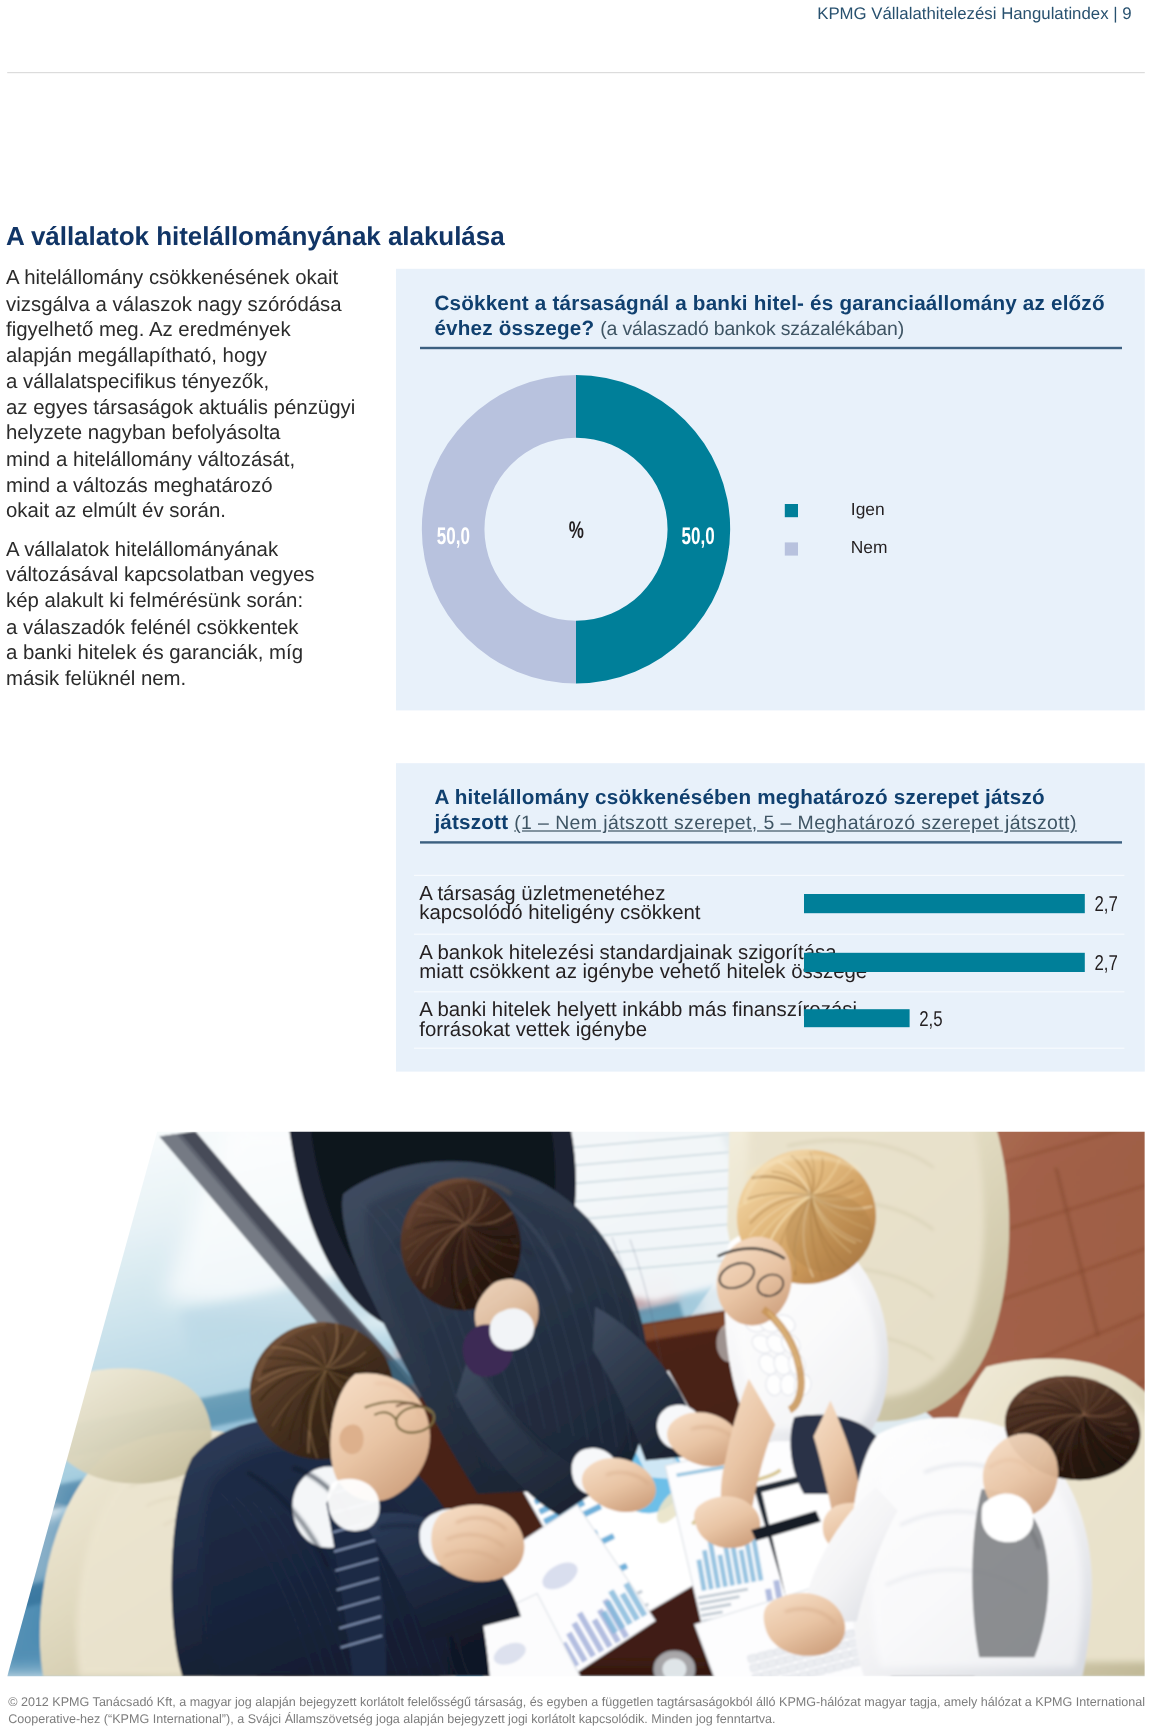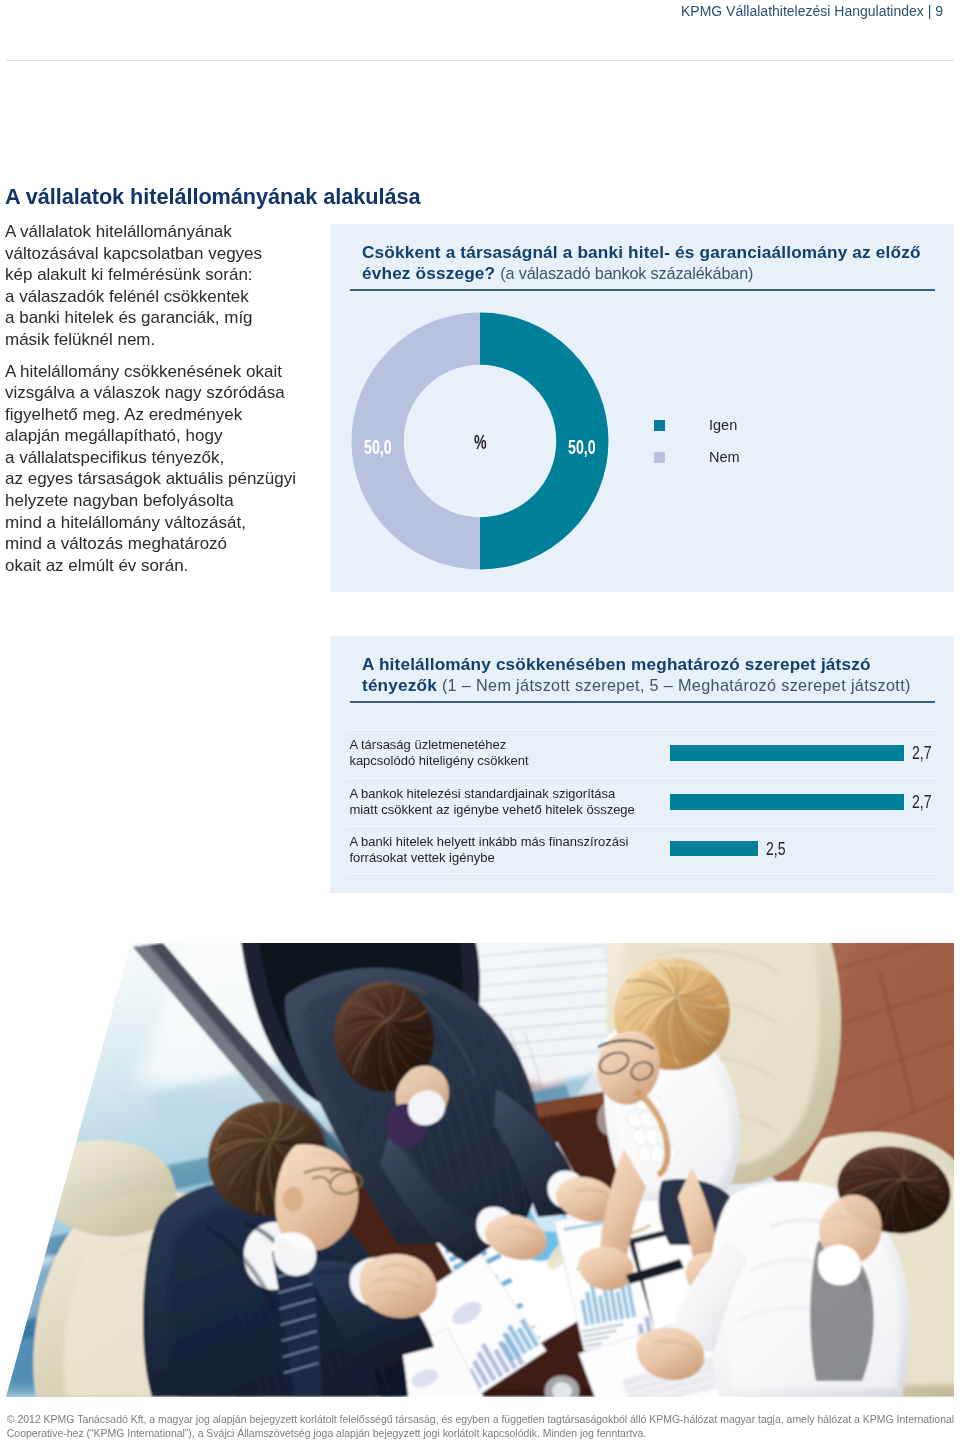--- a/index.html
+++ b/index.html
@@ -25,43 +25,43 @@
   .p-rule{position:absolute;left:20px;width:585px;height:1.6px;background:#3c6080;}
 
   
   .donut{position:absolute;}
   .dlabel{position:absolute;font-size:20px;font-weight:bold;white-space:nowrap;transform:scaleX(0.71);transform-origin:left center;}
   .legend{position:absolute;}
   .lgrow{display:flex;align-items:center;height:22px;gap:40px;}
   .lgsw{width:10.5px;height:11px;margin-right:4.5px;}
   .lgtx{font-size:14.5px;color:#231f20;}
   .brsep{position:absolute;left:15px;width:592px;height:1.6px;background:#f7fbfe;}
-  .blab{position:absolute;font-size:13px;line-height:16.3px;color:#231f20;}
+  .blab{position:absolute;font-size:17px;line-height:16.3px;color:#231f20;}
   .bbar{position:absolute;background:#007f99;}
   .bval{position:absolute;font-size:18px;color:#231f20;transform:scaleX(0.78);transform-origin:left top;}
 
   
   .photo{position:absolute;left:0;top:943px;width:954px;height:454px;}
 
   
   .foot{position:absolute;left:6.8px;top:1412.5px;width:954px;font-size:10.48px;line-height:14.2px;color:#7d7d7d;white-space:nowrap;}
 </style>
 </head>
 <body>
 
 <div class="page">
 
   <div class="hdr">KPMG Vállalathitelezési Hangulatindex | 9</div>
   <div class="hdr-rule"></div>
 
   <div class="title">A vállalatok hitelállományának alakulása</div>
 
   <div class="lcol">
+    <p>A hitelállomány csökkenésének okait<br>vizsgálva a válaszok nagy szóródása<br>figyelhető meg. Az eredmények<br>alapján megállapítható, hogy<br>a vállalatspecifikus tényezők,<br>az egyes társaságok aktuális pénzügyi<br>helyzete nagyban befolyásolta<br>mind a hitelállomány változását,<br>mind a változás meghatározó<br>okait az elmúlt év során.</p>
     <p>A vállalatok hitelállományának<br>változásával kapcsolatban vegyes<br>kép alakult ki felmérésünk során:<br>a válaszadók felénél csökkentek<br>a banki hitelek és garanciák, míg<br>másik felüknél nem.</p>
-    <p>A hitelállomány csökkenésének okait<br>vizsgálva a válaszok nagy szóródása<br>figyelhető meg. Az eredmények<br>alapján megállapítható, hogy<br>a vállalatspecifikus tényezők,<br>az egyes társaságok aktuális pénzügyi<br>helyzete nagyban befolyásolta<br>mind a hitelállomány változását,<br>mind a változás meghatározó<br>okait az elmúlt év során.</p>
   </div>
 
   <div class="panel" id="panel1">
     <div class="p-title" style="top:18px;width:590px;">
       <span>Csökkent a társaságnál a banki hitel- és garanciaállomány az előző</span>
       <br>
       <span>évhez összege?</span>
       <span class="sub" style="letter-spacing:-0.13px;">(a válaszadó bankok százalékában)</span>
     </div>
     <div class="p-rule" style="top:65px;"></div>
@@ -83,22 +83,22 @@
         <span class="lgsw" style="background:#b8c2de"></span>
         <span class="lgtx">Nem</span>
       </div>
     </div>
   </div>
 
   <div class="panel" id="panel2">
     <div class="p-title" style="top:18px;width:590px;">
       <span>A hitelállomány csökkenésében meghatározó szerepet játszó</span>
       <br>
-      <span>tényezők</span>
-      <span class="sub" style="letter-spacing:0.35px;">(1 – Nem játszott szerepet, 5 – Meghatározó szerepet játszott)</span>
+      <span>játszott</span>
+      <span class="sub" style="letter-spacing:0.35px;text-decoration:underline;">(1 – Nem játszott szerepet, 5 – Meghatározó szerepet játszott)</span>
     </div>
     <div class="p-rule" style="top:65px;"></div>
 
     <div class="brsep" style="top:92.7px;"></div>
     <div class="brsep" style="top:141.6px;"></div>
     <div class="brsep" style="top:189.8px;"></div>
     <div class="brsep" style="top:236.8px;"></div>
 
     <div class="blab" style="left:19.4px;top:101px;">A társaság üzletmenetéhez<br>kapcsolódó hiteligény csökkent</div>
     <div class="bbar" style="left: 340.2px; top: 109px; height: 15.6px; width: 233.9px;"></div>

